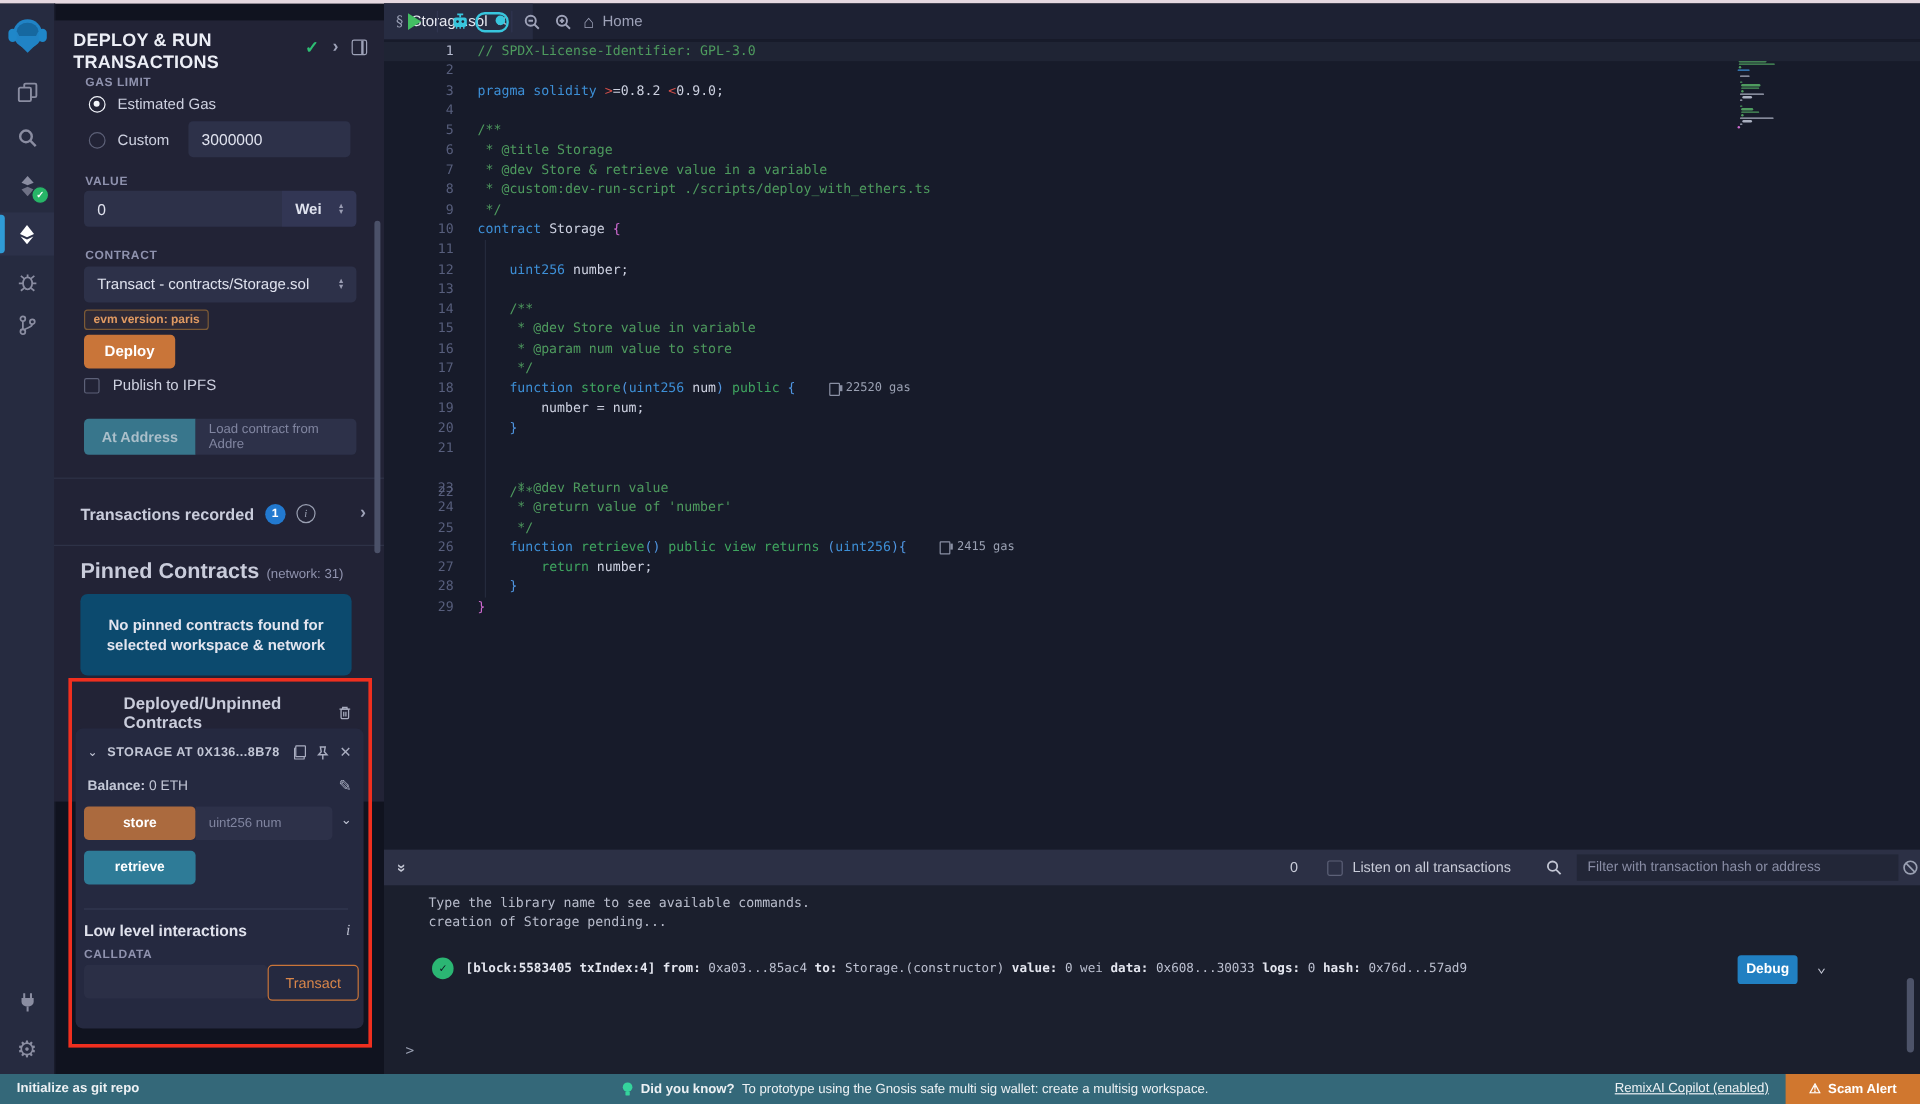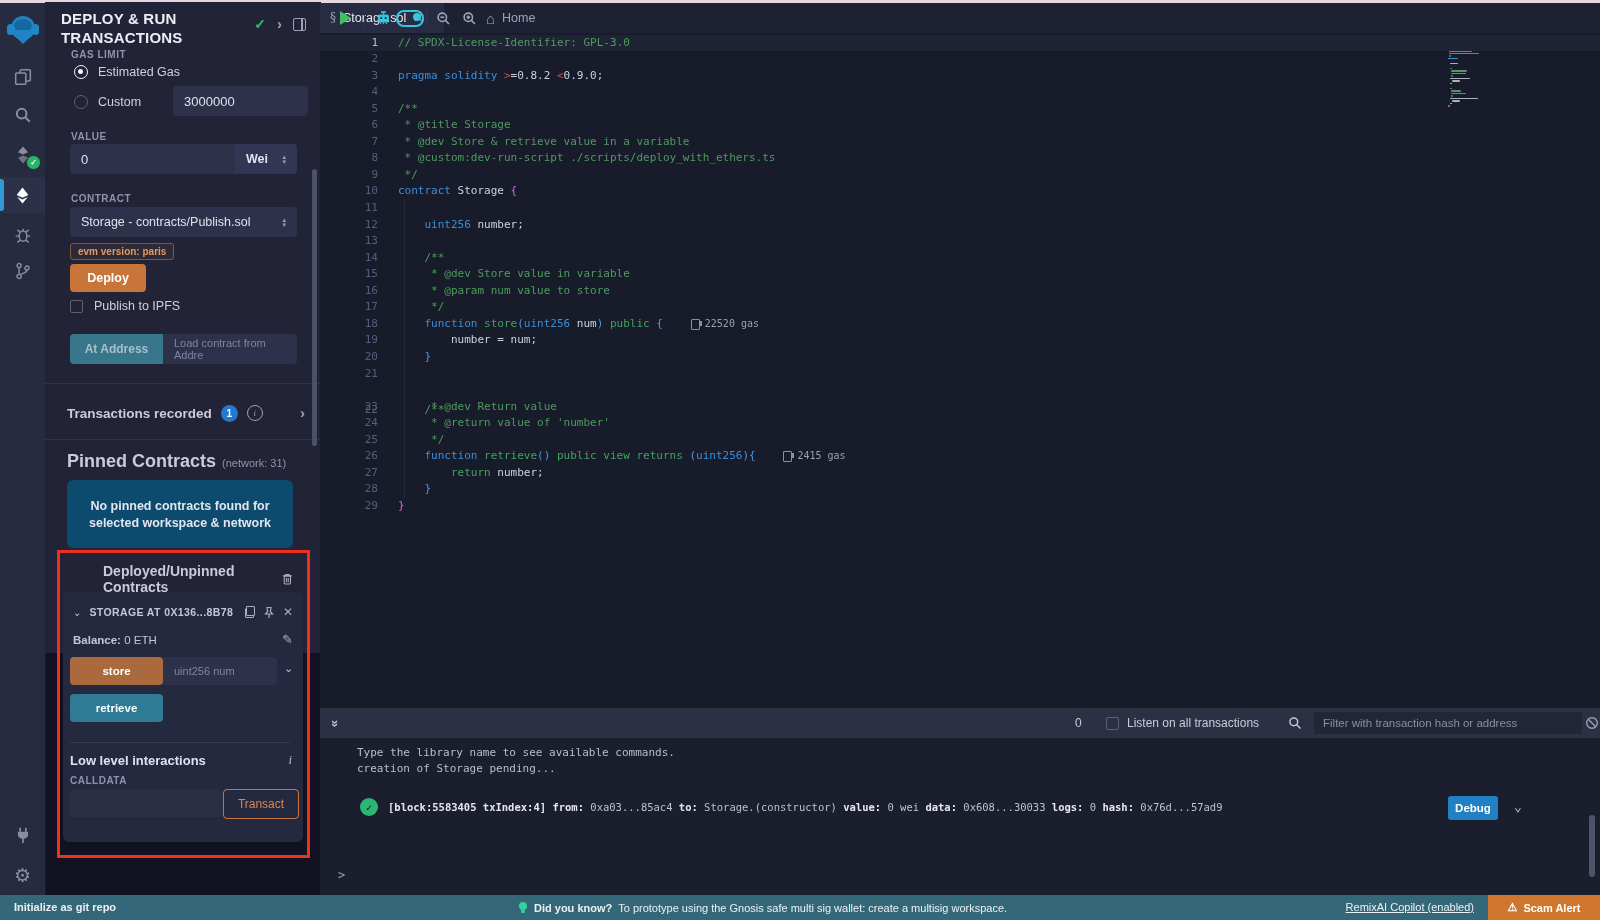--- a/index.html
+++ b/index.html
@@ -13,21 +13,21 @@
 
   
   #rail{left:0;top:3px;width:45px;height:892px;background:#262b40;border-right:1px solid #191c2b;}
   .rail-item{position:absolute;left:0;width:45px;height:36px;display:flex;align-items:center;justify-content:center;}
   .rail-item.active{background:#2c3149;}
   .rail-item.active::before{content:"";position:absolute;left:0;top:2px;bottom:2px;width:4px;background:#2f9bd6;border-radius:0 3px 3px 0;}
   .badge-green{position:absolute;right:4px;bottom:3px;width:13px;height:13px;border-radius:50%;background:#27b567;
     color:#fff;font-size:8px;font-weight:bold;display:flex;align-items:center;justify-content:center;border:1.5px solid #262b40;}
 
   
-  #panel{left:45px;top:2px;width:275px;height:651px;background:#222336;border-right:1px solid #14172a;}
+  #panel{left:45px;top:17px;width:275px;height:651px;background:#222336;border-right:1px solid #14172a;}
   .p-title{left:16px;top:7px;width:185px;font-size:15px;font-weight:bold;color:#eceef6;line-height:19px;letter-spacing:.2px;}
   .hdr-icons{top:14px;right:14px;display:flex;gap:11px;align-items:center;}
   .i-check{color:#2dbe73;font-size:14px;font-weight:bold;}
   .i-chev{color:#9ea2b8;font-size:15px;font-weight:bold;line-height:10px;}
   .i-panelbox{width:11px;height:11px;border:1.4px solid #9ea2b8;border-radius:2px;position:relative;}
   .i-panelbox::after{content:"";position:absolute;right:2.5px;top:0;bottom:0;width:1.4px;background:#9ea2b8;}
   .lbl{font-size:10px;color:#8f92ae;letter-spacing:.5px;font-weight:bold;}
   .radio{width:14px;height:14px;border-radius:50%;border:1.5px solid #5d6178;box-sizing:border-box;position:relative;}
   .radio.sel{border-color:#f2f4fa;}
   .radio.sel::after{content:"";position:absolute;left:3px;top:3px;width:5px;height:5px;border-radius:50%;background:#f2f4fa;}
@@ -186,39 +186,39 @@
 
   <div class="abs lbl" style="left:26px;top:47px;">GAS LIMIT</div>
   <div class="abs" style="left:29px;top:63px;display:flex;align-items:center;gap:10px;">
     <span class="radio sel"></span>
     <span class="rlabel">Estimated Gas</span>
   </div>
   <div class="abs" style="left:29px;top:93px;display:flex;align-items:center;gap:10px;">
     <span class="radio"></span>
     <span class="rlabel">Custom</span>
   </div>
-  <div class="abs inp" style="left:112px;top:84px;width:135px;height:30px;margin-left:16px;">
+  <div class="abs inp" style="left:112px;top:84px;width:135px;height:30px;">
     <span>3000000</span>
   </div>
 
   <div class="abs lbl" style="left:26px;top:129px;">VALUE</div>
   <div class="abs inp" style="left:25px;top:142px;width:165px;height:30px;border-radius:4px 0 0 4px;">
     <span>0</span>
   </div>
   <div class="abs inp" style="left:190px;top:142px;width:62px;height:30px;background:#323654;border-radius:0 4px 4px 0;">
     <span style="font-size:12.5px;font-weight:bold;">Wei</span>
     <span class="stepper">
         <span>▴</span>
         <span>▾</span>
       </span>
   </div>
 
   <div class="abs lbl" style="left:26px;top:191px;">CONTRACT</div>
   <div class="abs inp" style="left:25px;top:205px;width:227px;height:30px;font-size:12.5px;">
-    <span>Storage - contracts/Publish.sol</span>
+    <span>Transact - contracts/Storage.sol</span>
     <span class="stepper">
         <span>▴</span>
         <span>▾</span>
       </span>
   </div>
   <div class="abs" style="left:25px;top:241px;padding:2px 7px;border:1px solid #7c5a36;border-radius:3px;background:#2d2936;color:#e09a62;font-size:10px;font-weight:bold;">evm version: paris</div>
   <div class="abs orange-btn" style="left:25px;top:262px;width:76px;height:28px;">Deploy</div>
   <div class="abs" style="left:25px;top:297px;display:flex;align-items:center;gap:11px;">
     <span class="checkbox"></span>
     <span class="rlabel">Publish to IPFS</span>

